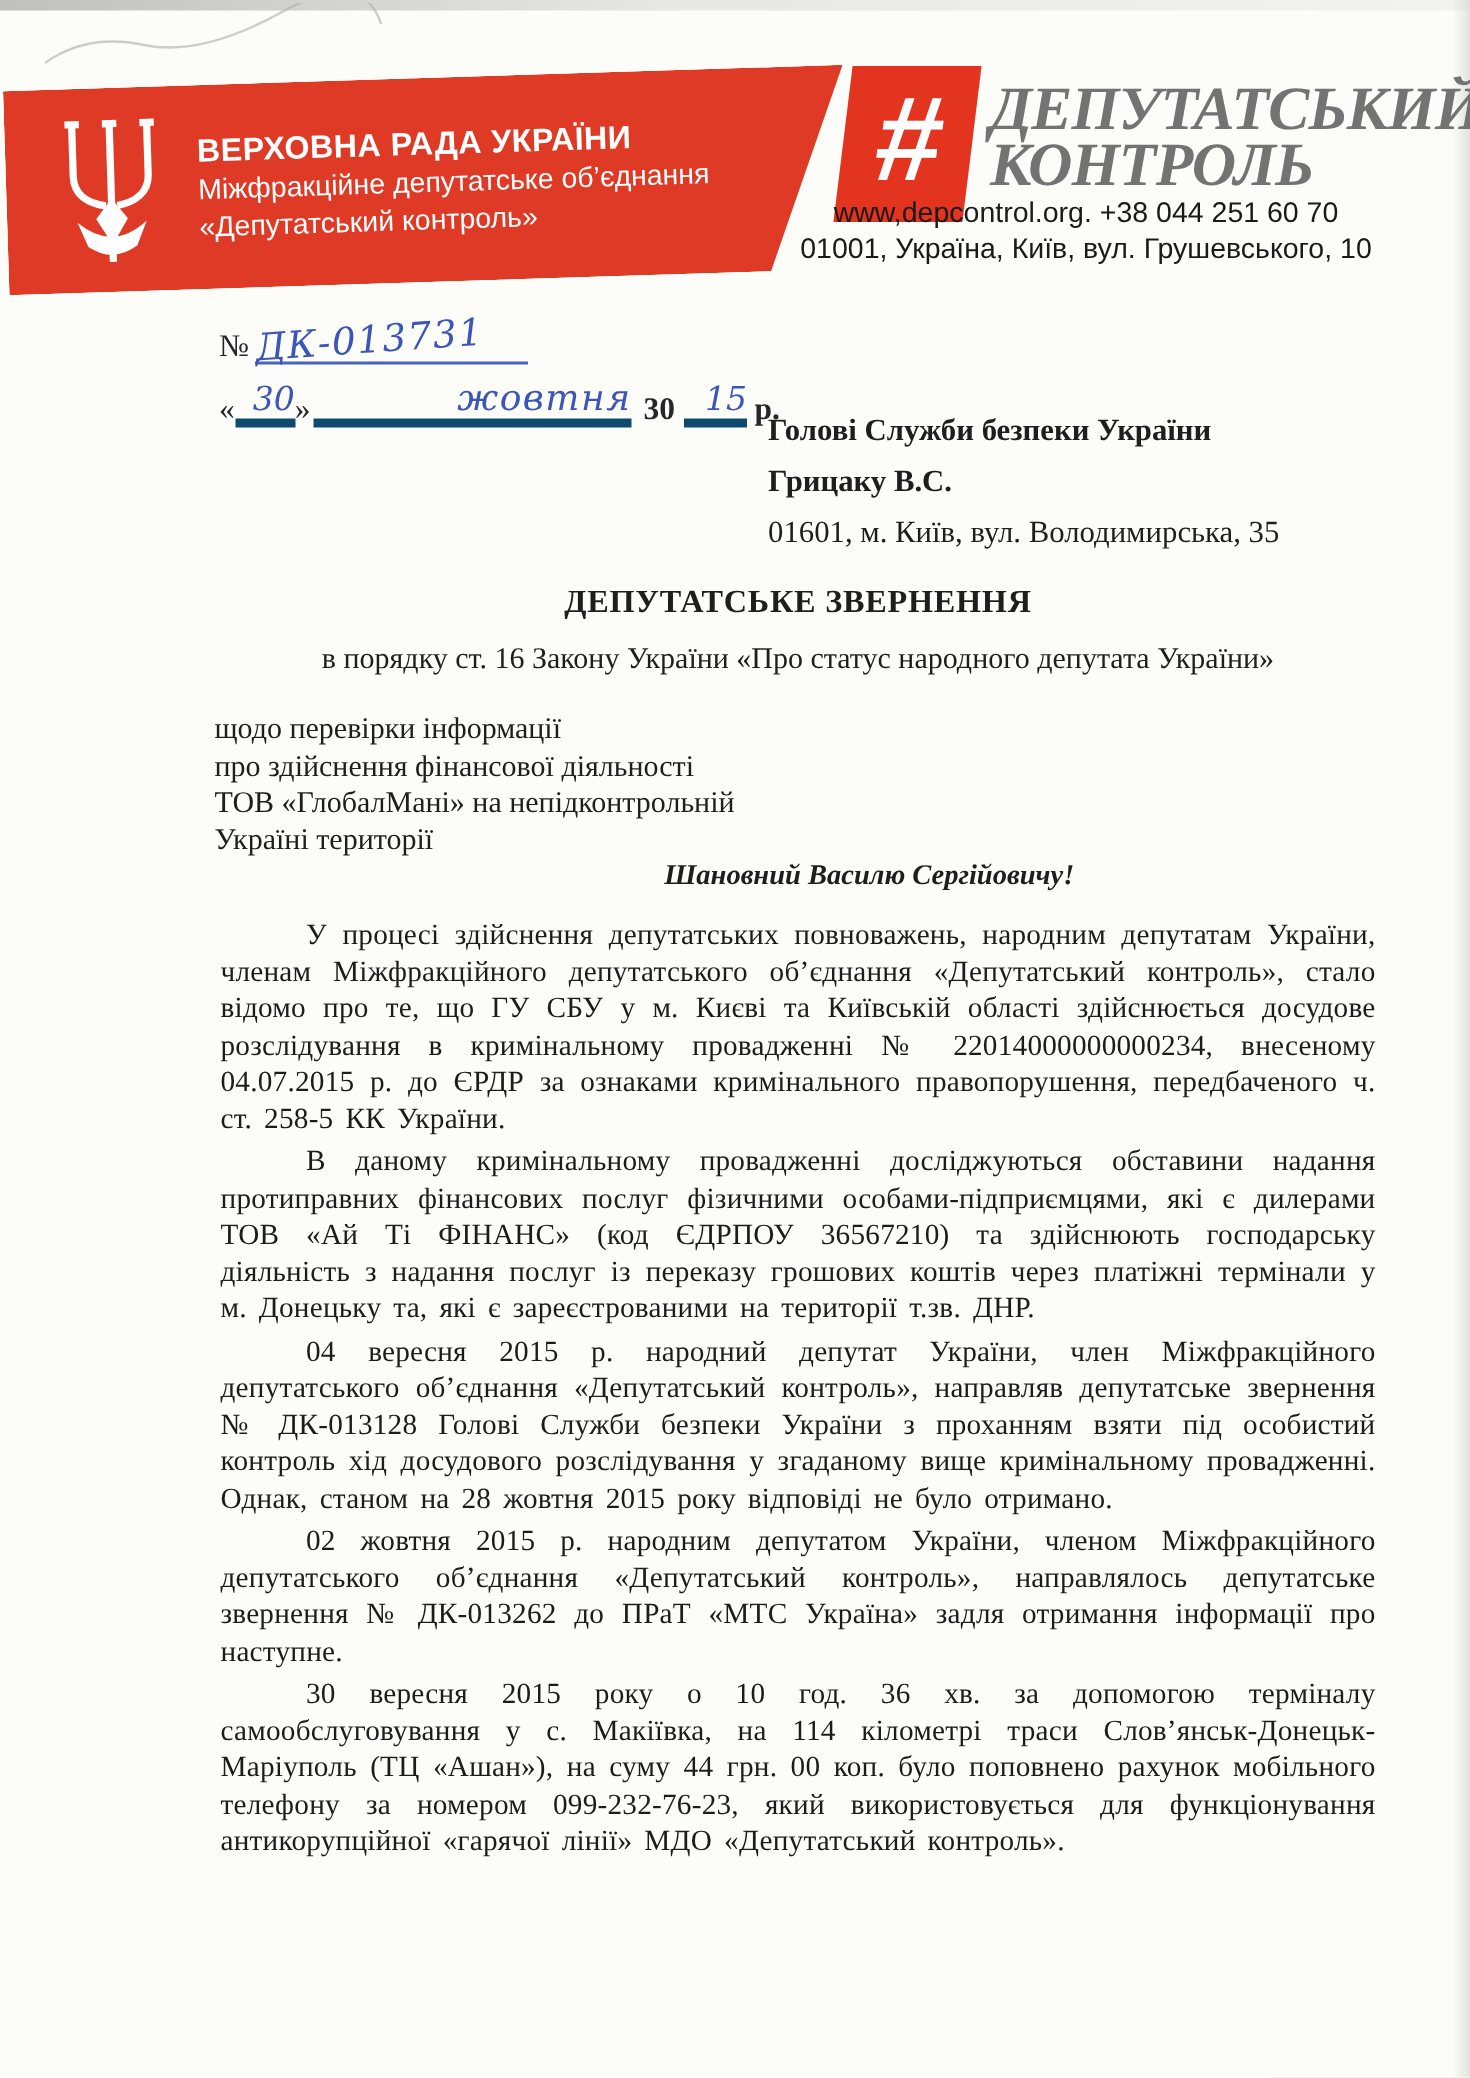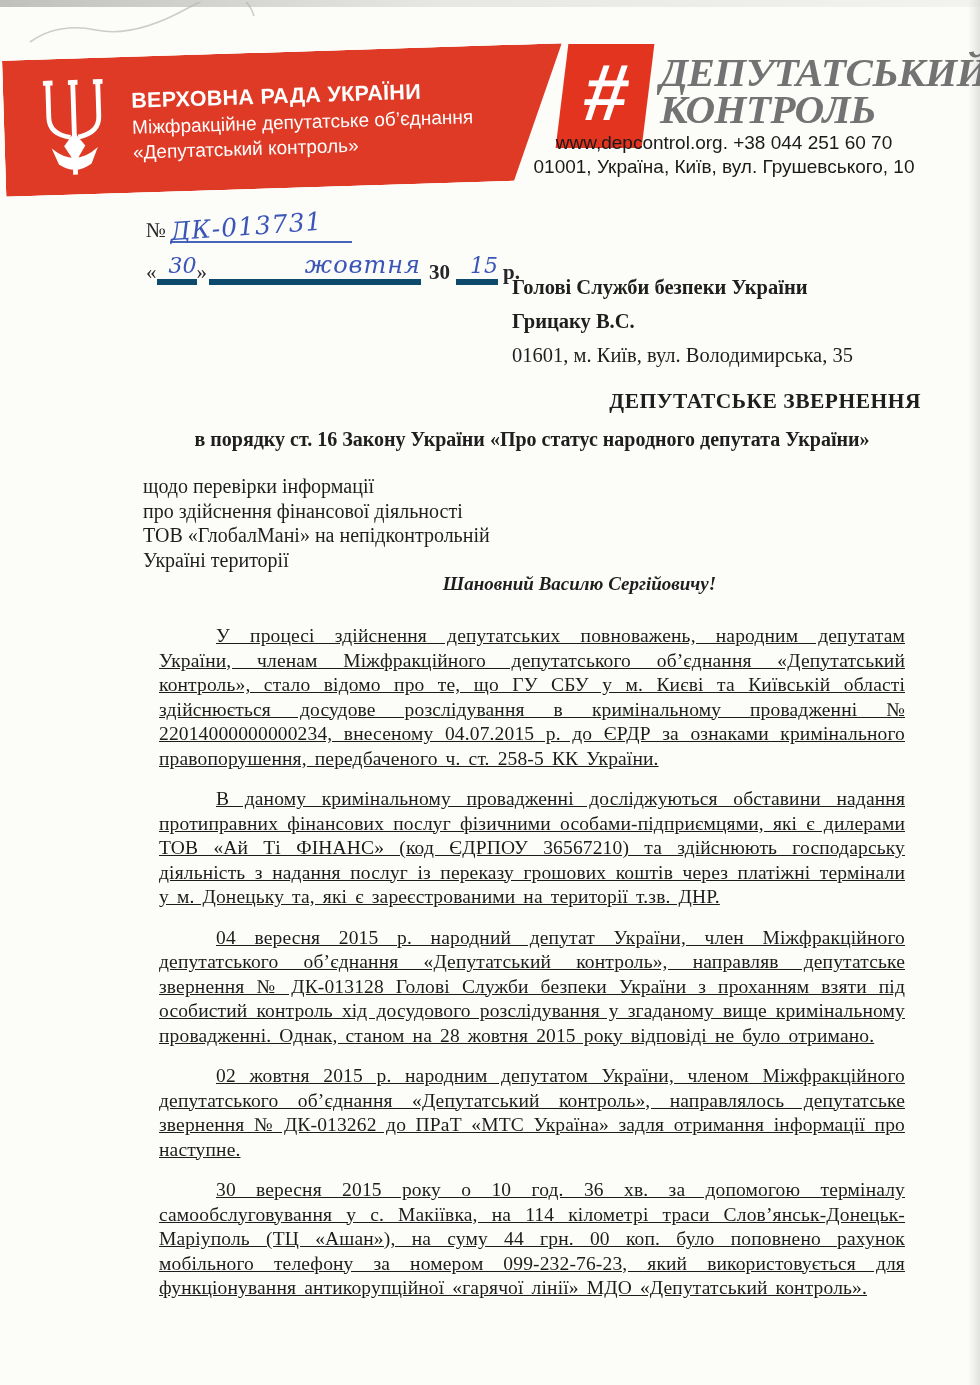--- a/index.html
+++ b/index.html
@@ -64,30 +64,30 @@
   .u-year{width:42px;margin-left:6px;}
   .u-year .hw{font-size:22px;}
   .ref-print{font-weight:600;}
 
   
   .addressee{position:absolute;left:512px;top:270px;font-size:20.5px;line-height:34px;}
   .addressee .bold{font-weight:bold;}
 
   
   .content{position:absolute;left:143px;width:778px;}
-  .doc-title{top:389px;text-align:right;font-weight:bold;font-size:21.5px;letter-spacing:.5px;}
-  .doc-subtitle{top:428px;text-align:center;font-weight:bold;font-size:20px;}
+  .doc-title{top:389px;text-align:center;font-weight:bold;font-size:21.5px;letter-spacing:.5px;}
+  .doc-subtitle{top:428px;text-align:center;font-weight:normal;font-size:20px;}
   .subject{top:474px;font-size:20px;line-height:24.5px;}
   .salutation{top:573px;text-align:center;padding-left:95px;box-sizing:border-box;
     font-weight:bold;font-style:italic;font-size:19px;}
 
   
   .body-text{top:608px;font-size:19.5px;line-height:24.5px;text-align:justify;
     word-spacing:3px;letter-spacing:.15px;color:#1c1c1c;}
-  .body-text p{margin:16px;text-indent:57px;text-decoration:underline;}
+  .body-text p{margin:4px;text-indent:57px;}
 </style>
 </head>
 <body>
 
 <div class="page">
 
   <div class="scan-top"></div>
   <div class="scan-right"></div>
   <svg class="squiggle" width="260" height="52">
     <path d="M18 40 q28 -20 66 -12 t92 -22 t66 8" stroke="#b3b3b0" fill="none" stroke-width="1.6"></path>

